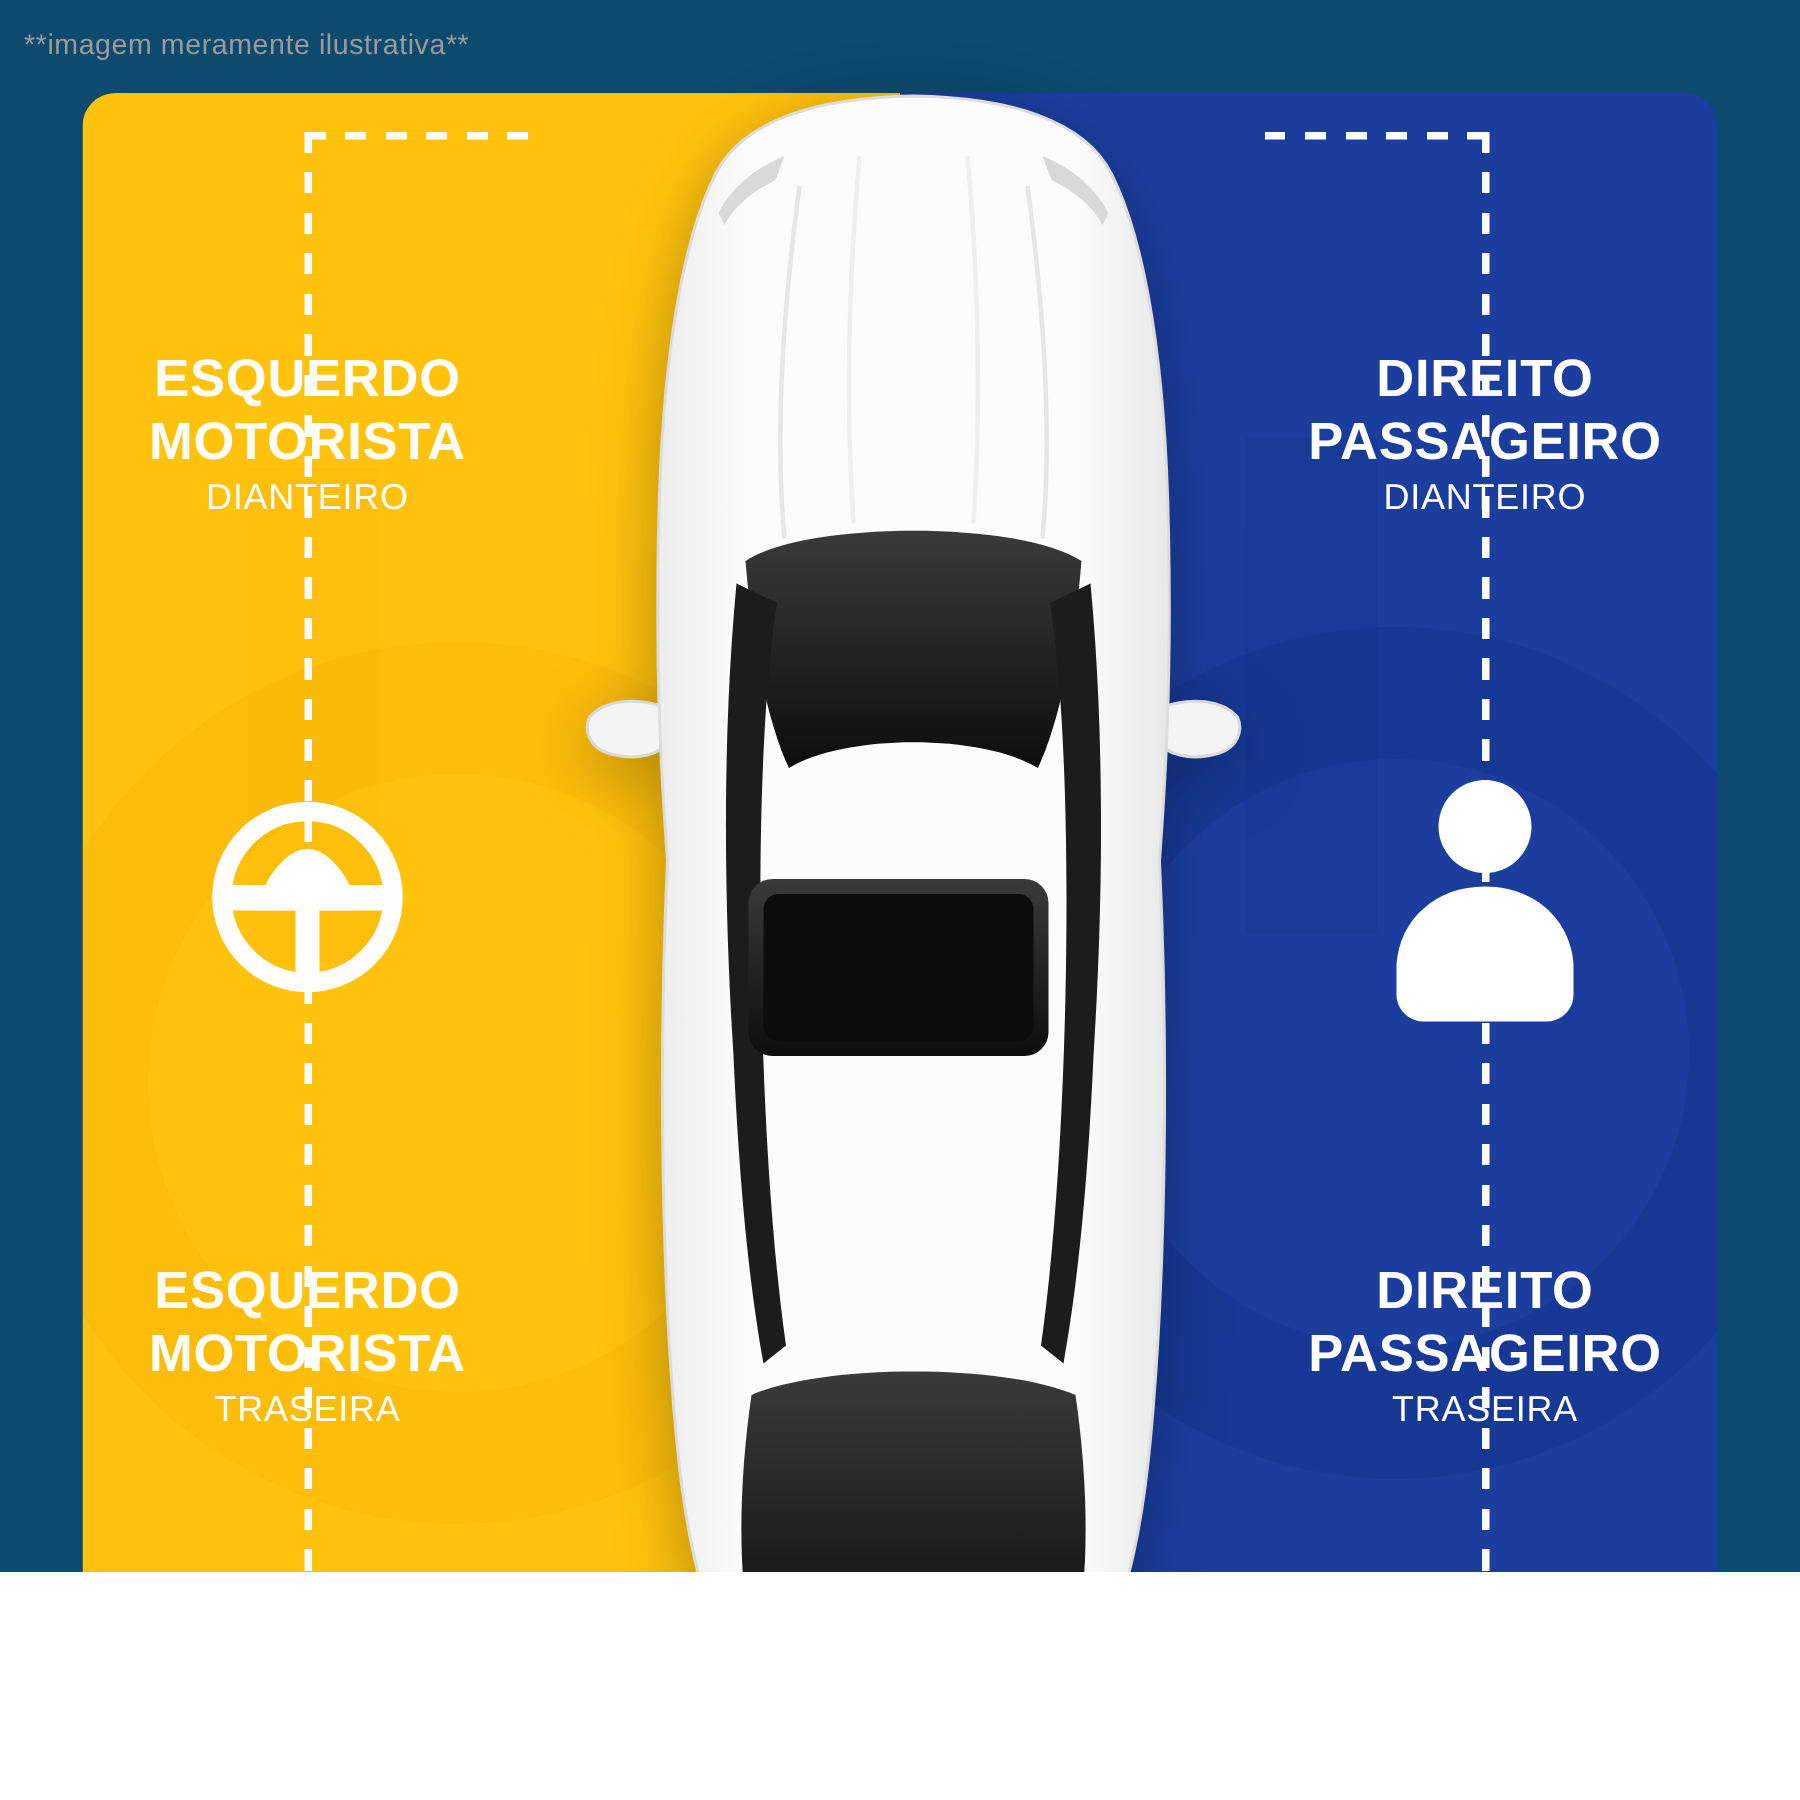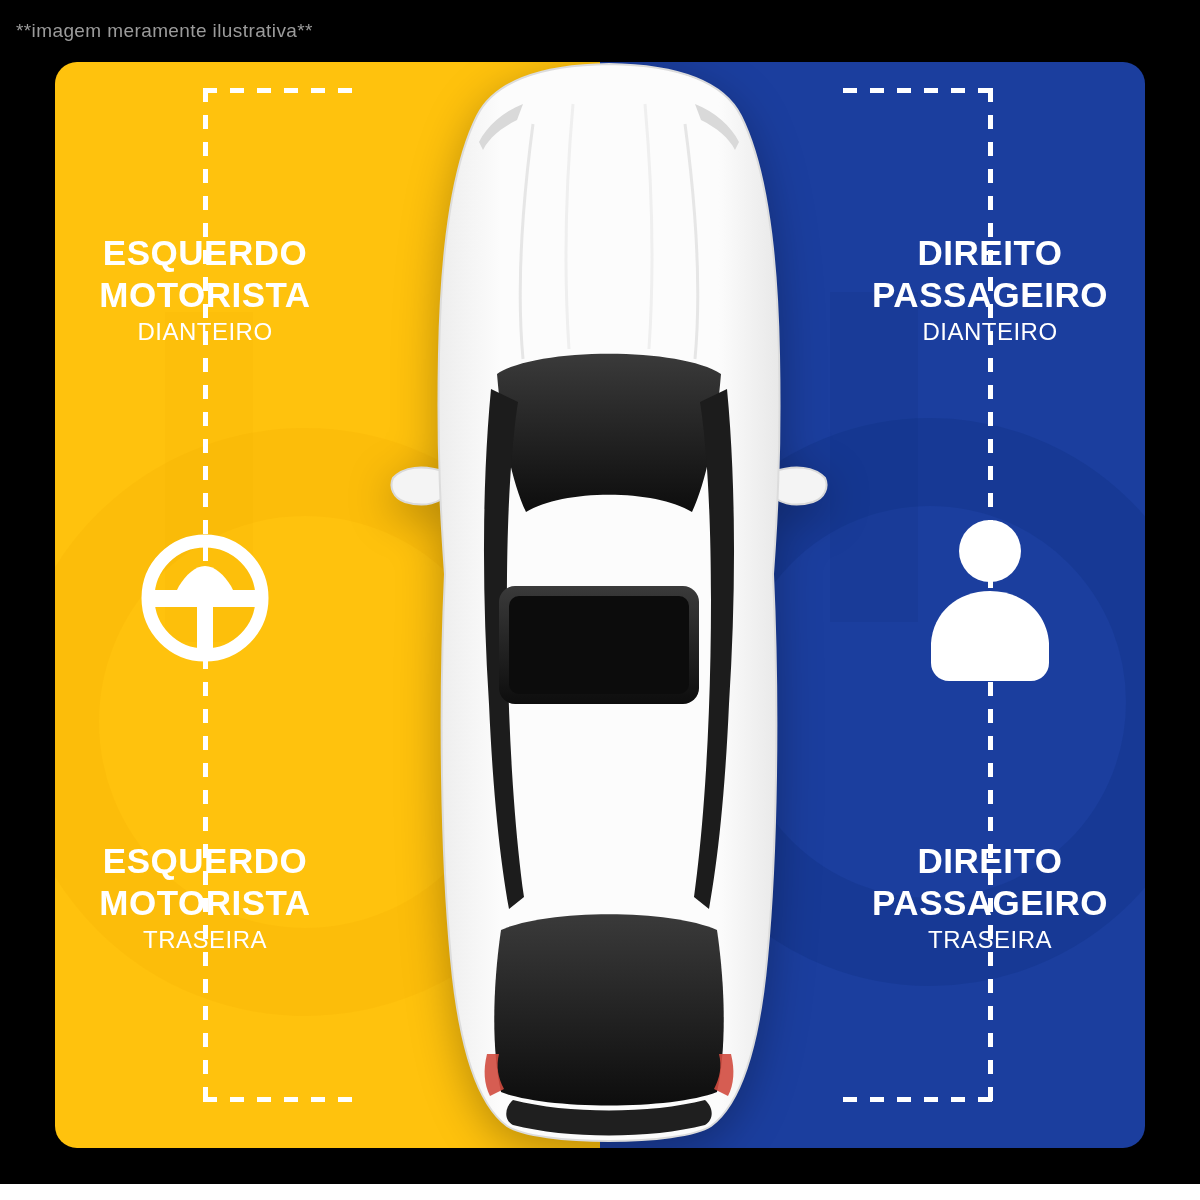--- a/index.html
+++ b/index.html
@@ -1,17 +1,17 @@
 <!DOCTYPE html>
 <html><head>
 <meta charset="utf-8">
 <style>
   html,body{margin:0;padding:0;background:#fff;}
   .canvas{
-    position:relative;width:1200px;height:1184px;background:#000000;overflow:hidden;
+    position:relative;width:1200px;height:1048px;background:#0c4a6e;overflow:hidden;
     font-family:"Liberation Sans", sans-serif;
   }
   .disclaimer{
     position:absolute;left:16px;top:20px;font-size:19px;color:#9b9b9b;
     letter-spacing:.4px;
   }
   .panel{
     position:absolute;left:55px;top:62px;width:1090px;height:1086px;
     border-radius:22px;overflow:hidden;display:flex;
   }

